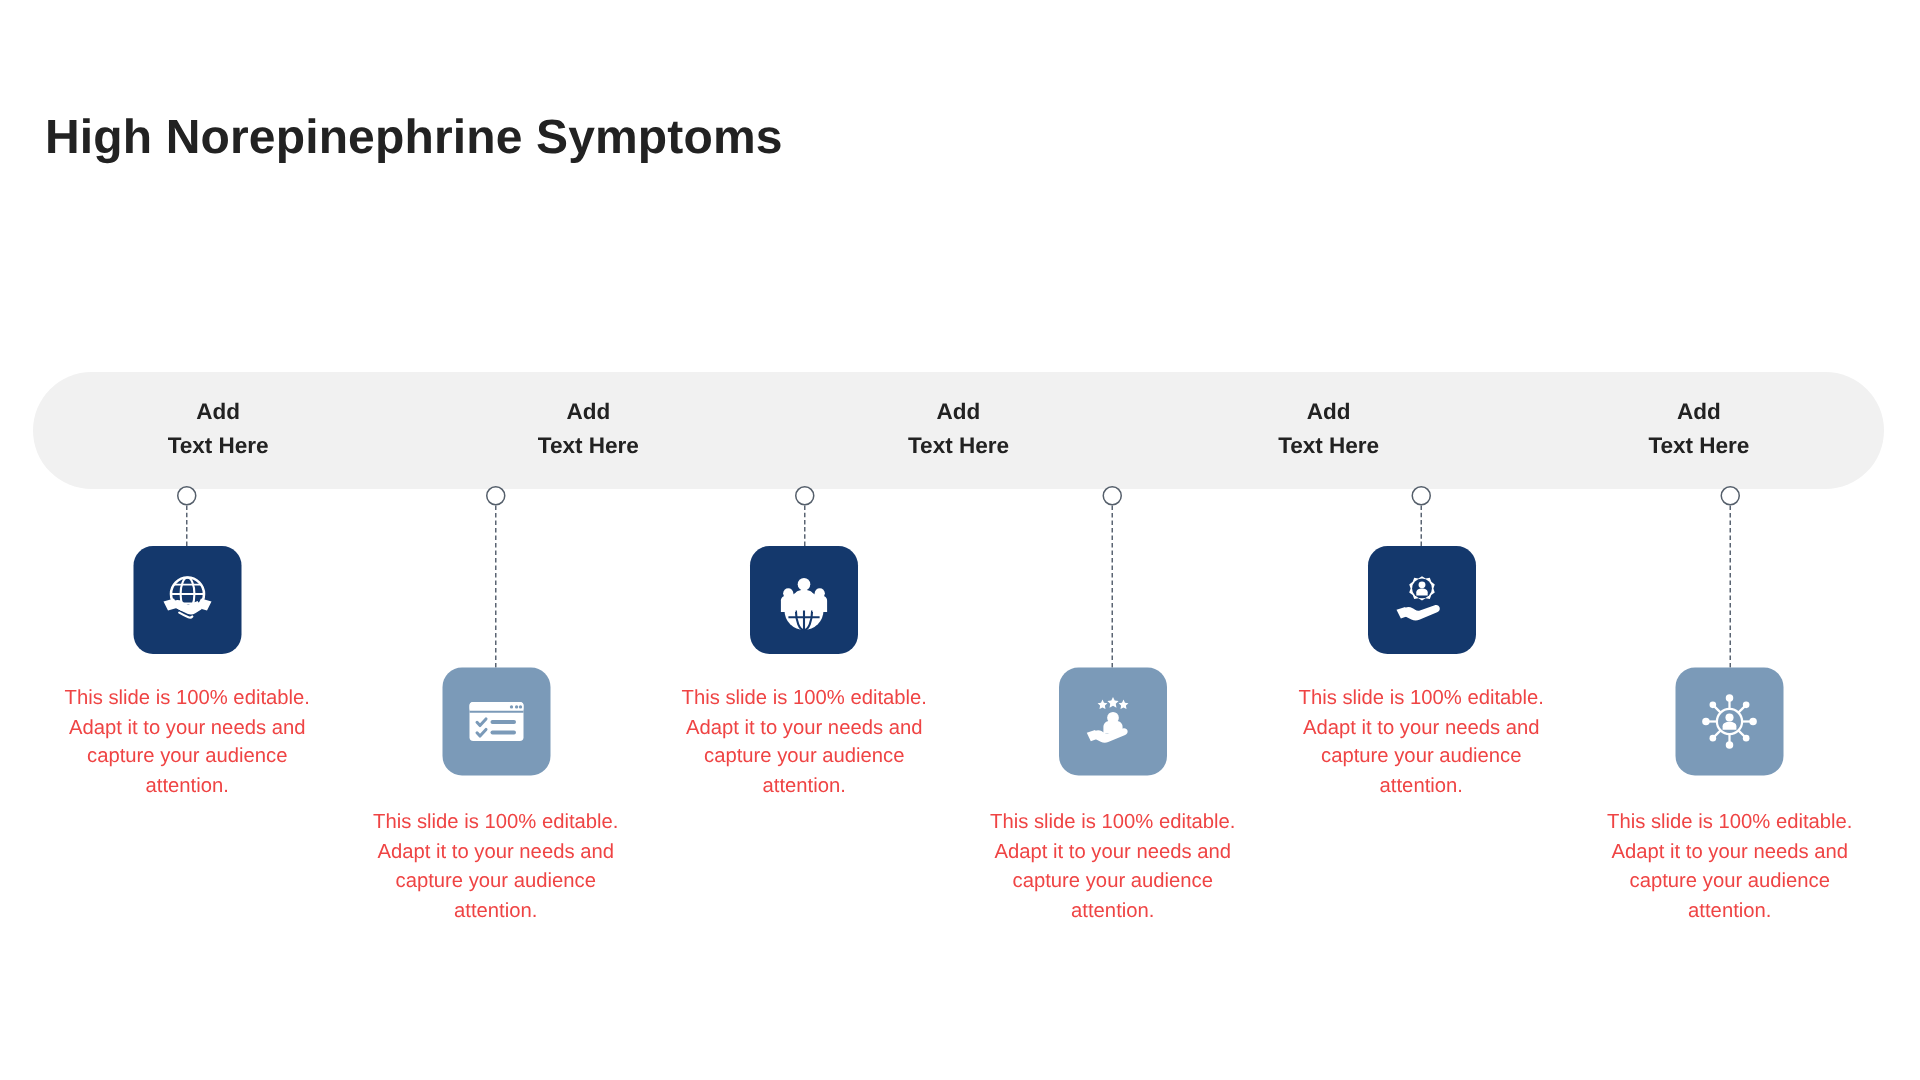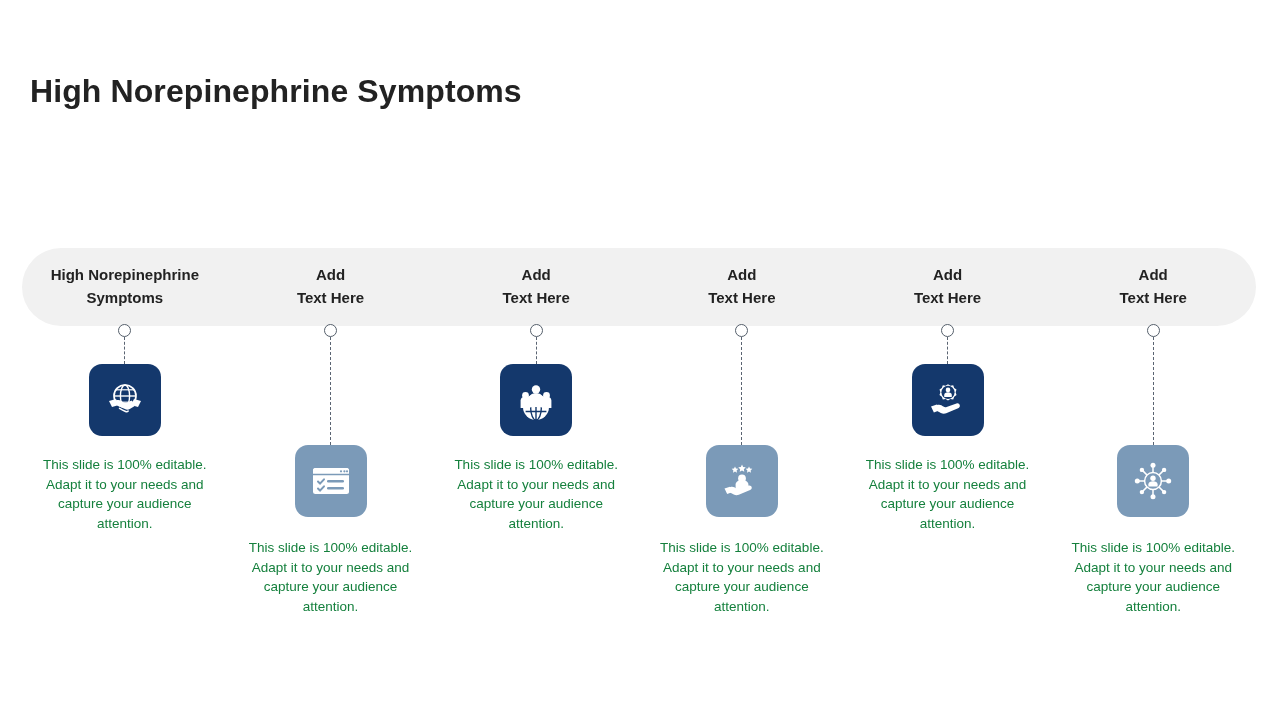--- a/index.html
+++ b/index.html
@@ -119,39 +119,35 @@
   .icon-tile.steel { background: #7b9ab8; }
   .icon-tile svg { display: block; }
 
   
   .col-text {
     width: 100%;
     max-width: 182px;
     text-align: center;
     font-size: 13.5px;
     line-height: 1.45;
-    color: #15803d;
+    color: #ef4444;
     margin-top: 19px;
   }
   .column.low .col-text { margin-top: 21px; }
 </style>
 </head>
 <body>
 
 <div class="slide">
 
   <div class="slide-title">High Norepinephrine Symptoms</div>
 
   <div class="header-pill"></div>
 
   <div class="pill-labels">
-    <div class="pill-label">
-      <span>High Norepinephrine</span>
-      <span class="l2">Symptoms</span>
-    </div>
     <div class="pill-label">
       <span>Add</span>
       <span class="l2">Text Here</span>
     </div>
     <div class="pill-label">
       <span>Add</span>
       <span class="l2">Text Here</span>
     </div>
     <div class="pill-label">
       <span>Add</span>

